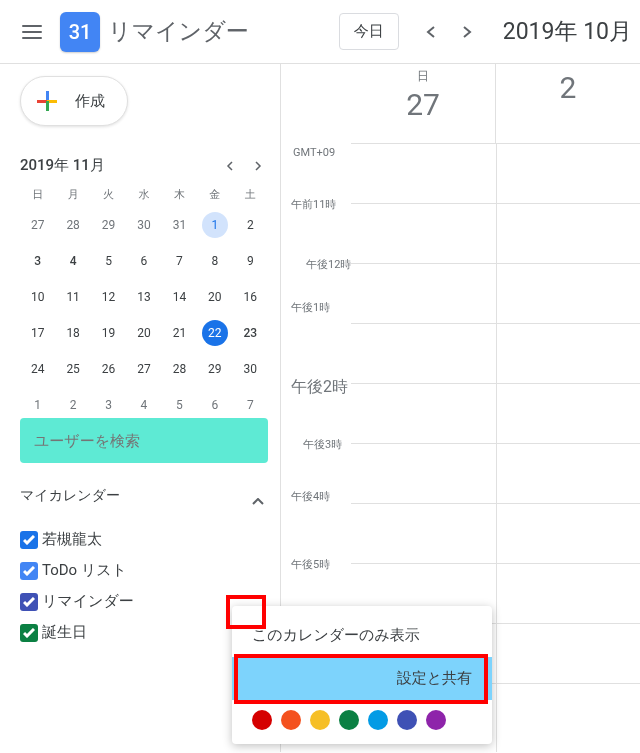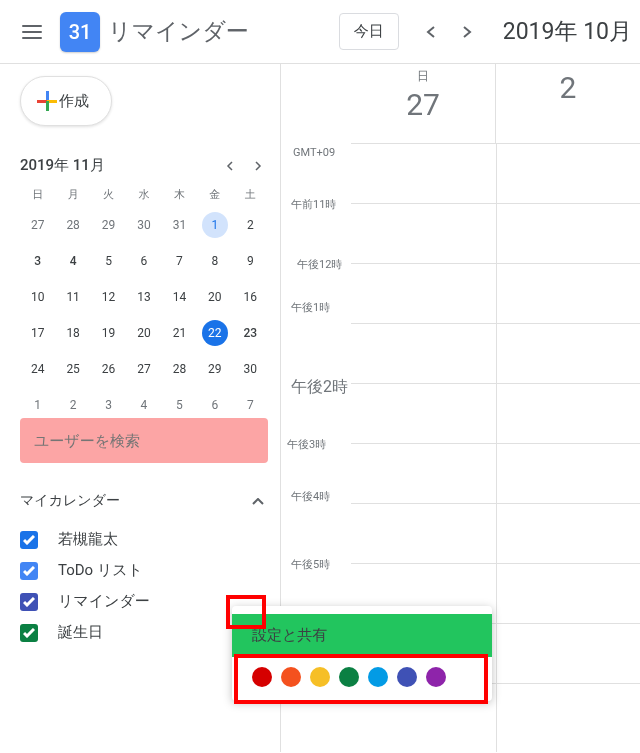--- a/index.html
+++ b/index.html
@@ -10,21 +10,21 @@
   .hamburger-lines span{height:2px;background:#5f6368;border-radius:1px;}
   .logo { width:40px; height:40px; background:#4285f4; border-radius:6px; display:flex; align-items:center; justify-content:center; color:#fff; font-size:20px; font-weight:500; margin:0 8px 0 4px; box-shadow: 0 1px 2px rgba(0,0,0,.2);}
   .app-title { font-size:23px; color:#5f6368; margin-right:auto; }
   .today-btn { border:1px solid #dadce0; border-radius:4px; padding:8px 14px; font-size:15px; color:#3c4043; background:#fff; cursor:pointer; margin-right:16px;}
   .nav-arrows { display:flex; gap:4px; margin-right:20px;}
   .nav-arrow { width:32px; height:32px; display:flex; align-items:center; justify-content:center; color:#5f6368; font-size:18px; cursor:pointer;}
   .header-date { font-size:23px; color:#3c4043; white-space:nowrap; }
 
   .main { display:flex; height: calc(753px - 65px); }
   .sidebar { width:280px; padding:12px 12px 0 20px; overflow:hidden;}
-  .create-btn { display:inline-flex; align-items:center; gap:0; border:1px solid #e0e0e0; border-radius:28px; padding:12px 22px 12px 14px; box-shadow:0 1px 3px rgba(0,0,0,.12); cursor:pointer; background:#fff; margin-bottom:20px;}
+  .create-btn { display:inline-flex; align-items:center; gap:16px; border:1px solid #e0e0e0; border-radius:28px; padding:12px 22px 12px 14px; box-shadow:0 1px 3px rgba(0,0,0,.12); cursor:pointer; background:#fff; margin-bottom:20px;}
   .plus-icon { width:24px; height:24px; position:relative;}
   .plus-icon::before,.plus-icon::after{content:"";position:absolute;background:currentColor;}
   .plus-v{position:absolute;left:11px;top:2px;width:3px;height:20px;background:#4285f4;}
   .plus-h-left{position:absolute;left:2px;top:11px;width:10px;height:3px;background:#ea4335;}
   .plus-h-right{position:absolute;left:12px;top:11px;width:10px;height:3px;background:#fbbc04;}
   .plus-v-bottom{position:absolute;left:11px;top:12px;width:3px;height:10px;background:#34a853;}
   .create-label{font-size:15px;color:#3c4043;}
 
   .mini-cal-header{display:flex;align-items:center;justify-content:space-between;margin:6px 0 8px;}
   .mini-cal-title{font-size:15px;color:#3c4043;font-weight:500;}
@@ -33,43 +33,43 @@
 
   .mini-grid{display:grid;grid-template-columns:repeat(7,1fr);text-align:center;font-size:12px;row-gap:10px;}
   .dow{color:#70757a;font-size:11px;}
   .day{color:#3c4043;cursor:pointer;width:26px;height:26px;line-height:26px;margin:0 auto;border-radius:50%;}
   .day.other{color:#70757a;}
   .day.shade{background:#d2e3fc;color:#1a73e8;}
   .day.selected{background:#1a73e8;color:#fff;}
   .day.bold{font-weight:500;}
 
   .section-label{font-size:14px;color:#3c4043;margin:20px 0 10px;}
-  .guest-input{background:#fca5a5;border:none;border-radius:4px;padding:14px 14px;width:100%;font-size:15px;color:#5f6368;}
-
-  .mycal-header{display:flex;align-items:center;justify-content:space-between;margin:24px 0 10px;}
+  .guest-input{background:#5eead4;border:none;border-radius:4px;padding:14px 14px;width:100%;font-size:15px;color:#5f6368;}
+
+  .mycal-header{display:flex;justify-content:space-between;margin:24px 0 10px;}
   .chev-up{font-size:16px;color:#5f6368;cursor:pointer;padding:4px;}
 
-  .cal-item{display:flex;align-items:center;gap:20px;padding:6px 0;cursor:pointer;}
+  .cal-item{display:flex;align-items:center;gap:4px;padding:6px 0;cursor:pointer;}
   .cb{width:18px;height:18px;border-radius:3px;display:flex;align-items:center;justify-content:center;}
   .cb svg{stroke:#fff;stroke-width:3;fill:none;}
   .cal-label{font-size:15px;color:#3c4043;}
 
   .grid-area{flex:1;position:relative;border-left:1px solid #e0e0e0;}
   .day-header{height:80px;display:flex;border-bottom:1px solid #e0e0e0;}
   .day-col{flex:1;text-align:center;padding-top:4px;}
   .dow-label{font-size:12px;color:#70757a;}
   .day-num{font-size:30px;color:#70757a;margin-top:2px;}
   .time-rows{position:relative;}
   .time-row{height:60px;border-bottom:1px solid #e0e0e0;position:relative;}
   .tz-col{position:absolute;left:0;top:0;bottom:0;width:70px;}
   .grid-inner{margin-left:70px;position:relative;height:100%;}
 
   .context-menu{position:absolute;left:232px;top:606px;width:260px;background:#fff;box-shadow:0 2px 10px rgba(0,0,0,.25);border-radius:4px;padding:8px 0 14px;z-index:10;}
   .ctx-item{padding:12px 20px;font-size:15px;color:#3c4043;cursor:pointer;}
-  .ctx-item.hover{background:#22c55e;}
+  .ctx-item.hover{background:#7dd3fc;text-align:right;}
   .color-row{display:flex;gap:9px;padding:10px 20px 0;}
   .color-dot{width:20px;height:20px;border-radius:50%;}
 
   .red-box-1{position:absolute;left:226px;top:595px;width:40px;height:34px;border:4px solid #ff0000;z-index:11;pointer-events:none;}
   .red-box-2{position:absolute;left:234px;top:654px;width:254px;height:50px;border:4px solid #ff0000;z-index:11;pointer-events:none;}
 </style>
 </head>
 <body>
 
 <div class="header">
@@ -215,24 +215,24 @@
           <div class="cal-label">誕生日</div>
         </div>
       </div>
   </div>
 
   <div class="grid-area">
     <div class="tz-col">
       <div style="position:absolute;left:12px;top:82px;font-size:11px;color:#70757a;">GMT+09</div>
       <div id="time-labels">
           <div style="position: absolute; left: 10px; font-size: 11px; color: rgb(112, 117, 122); white-space: nowrap; top: 133px;">午前11時</div>
-          <div style="position: absolute; left: 16px; font-size: 11px; color: rgb(112, 117, 122); white-space: nowrap; top: 193px;">午後12時</div>
+          <div style="position: absolute; left: 25px; font-size: 11px; color: rgb(112, 117, 122); white-space: nowrap; top: 193px;">午後12時</div>
           <div style="position: absolute; left: 10px; font-size: 11px; color: rgb(112, 117, 122); white-space: nowrap; top: 236px;">午後1時</div>
           <div style="position: absolute; left: 10px; font-size: 16px; color: rgb(112, 117, 122); white-space: nowrap; top: 313px;">午後2時</div>
-          <div style="position: absolute; left: 6px; font-size: 11px; color: rgb(112, 117, 122); white-space: nowrap; top: 373px;">午後3時</div>
+          <div style="position: absolute; left: 22px; font-size: 11px; color: rgb(112, 117, 122); white-space: nowrap; top: 373px;">午後3時</div>
           <div style="position: absolute; left: 10px; font-size: 11px; color: rgb(112, 117, 122); white-space: nowrap; top: 425px;">午後4時</div>
           <div style="position: absolute; left: 10px; font-size: 11px; color: rgb(112, 117, 122); white-space: nowrap; top: 493px;">午後5時</div>
         </div>
     </div>
     <div class="grid-inner">
       <div class="day-header">
         <div class="day-col" style="border-right:1px solid #e0e0e0;">
           <div class="dow-label">日</div>
           <div class="day-num">27</div>
         </div>
@@ -251,20 +251,21 @@
           <div class="time-row"></div>
           <div class="time-row"></div>
           <div class="time-row"></div>
         </div>
       <div style="position:absolute;top:80px;bottom:0;left:50%;width:1px;background:#e0e0e0;"></div>
     </div>
   </div>
 </div>
 
 <div class="context-menu">
+  <div class="ctx-item">このカレンダーのみ表示</div>
   <div class="ctx-item hover">設定と共有</div>
   <div class="color-row" id="color-row">
       <div class="color-dot" style="background: rgb(213, 0, 0);"></div>
       <div class="color-dot" style="background: rgb(244, 81, 30);"></div>
       <div class="color-dot" style="background: rgb(246, 191, 38);"></div>
       <div class="color-dot" style="background: rgb(11, 128, 67);"></div>
       <div class="color-dot" style="background: rgb(3, 155, 229);"></div>
       <div class="color-dot" style="background: rgb(63, 81, 181);"></div>
       <div class="color-dot" style="background: rgb(142, 36, 170);"></div>
     </div>

